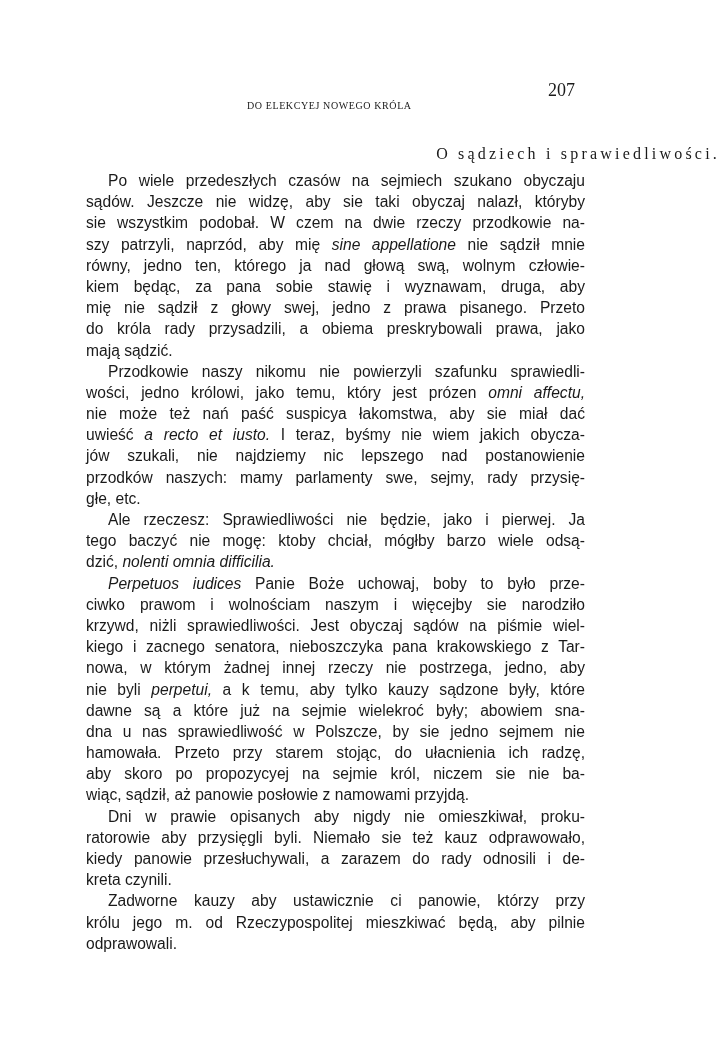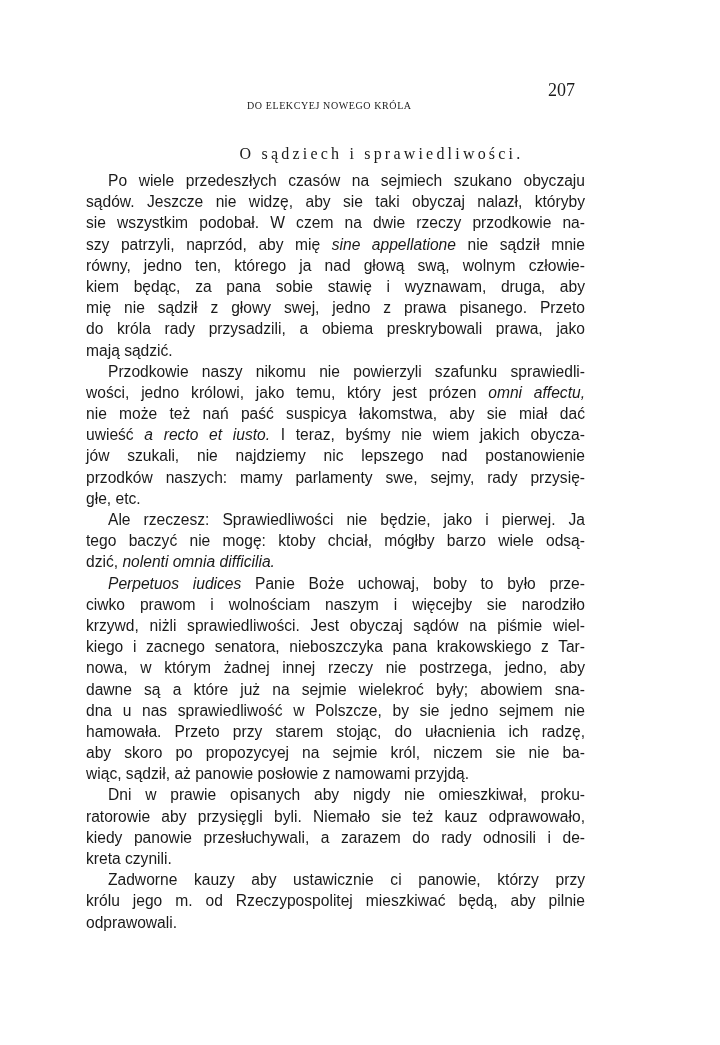--- a/index.html
+++ b/index.html
@@ -1,19 +1,19 @@
 <!DOCTYPE html>
 <html><head>
 <meta charset="utf-8">
 <style>
   html, body { margin: 0; padding: 0; background: #ffffff; }
   body { width: 720px; height: 1045px; position: relative; overflow: hidden; color: #1a1a1a; }
   .running-head { position: absolute; top: 100px; left: 247px; font-family: Liberation Serif, serif; font-size: 10px; letter-spacing: 0.6px; text-align: center; }
   .page-number { position: absolute; top: 80px; left: 548px; font-family: "Liberation Serif", serif; font-size: 18px; }
-  .title { position: absolute; top: 145px; left: 0; width: 720px; text-align: center; padding-left: 43px; box-sizing: border-box; font-family: "Liberation Serif", serif; font-size: 16px; letter-spacing: 3.2px; }
+  .title { position: absolute; top: 145px; left: 0; width: 720px; text-align: right; padding-left: 43px; box-sizing: border-box; font-family: "Liberation Serif", serif; font-size: 16px; letter-spacing: 3.2px; }
   .body { position: absolute; top: 170px; left: 86px; width: 499px; font-family: Liberation Sans, sans-serif; font-size: 15.6px; line-height: 21.2px; }
   .line { display: block; text-align: justify; text-align-last: justify; white-space: nowrap; height: 21.2px; overflow: visible; }
   .line.last { text-align-last: left; }
   .line.indent { padding-left: 22px; }
   em { font-style: italic; margin-top: 36px; }
 </style>
 </head>
 <body>
 
 <div class="running-head">DO ELEKCYEJ NOWEGO KRÓLA</div>
@@ -37,20 +37,21 @@
     <div class="line"><span>przodków naszych: mamy parlamenty swe, sejmy, rady przysię-</span></div>
     <div class="line last"><span>głe, etc.</span></div>
     <div class="line indent"><span>Ale rzeczesz: Sprawiedliwości nie będzie, jako i pierwej. Ja</span></div>
     <div class="line"><span>tego baczyć nie mogę: ktoby chciał, mógłby barzo wiele odsą-</span></div>
     <div class="line last"><span>dzić, </span><em>nolenti omnia difficilia.</em></div>
     <div class="line indent"><em>Perpetuos iudices</em><span> Panie Boże uchowaj, boby to było prze-</span></div>
     <div class="line"><span>ciwko prawom i wolnościam naszym i więcejby sie narodziło</span></div>
     <div class="line"><span>krzywd, niżli sprawiedliwości. Jest obyczaj sądów na piśmie wiel-</span></div>
     <div class="line"><span>kiego i zacnego senatora, nieboszczyka pana krakowskiego z Tar-</span></div>
     <div class="line"><span>nowa, w którym żadnej innej rzeczy nie postrzega, jedno, aby</span></div>
+    <div class="line"><span>nie byli </span><em>perpetui,</em><span> a k temu, aby tylko kauzy sądzone były, które</span></div>
     <div class="line"><span>dawne są a które już na sejmie wielekroć były; abowiem sna-</span></div>
     <div class="line"><span>dna u nas sprawiedliwość w Polszcze, by sie jedno sejmem nie</span></div>
     <div class="line"><span>hamowała. Przeto przy starem stojąc, do ułacnienia ich radzę,</span></div>
     <div class="line"><span>aby skoro po propozycyej na sejmie król, niczem sie nie ba-</span></div>
     <div class="line last"><span>wiąc, sądził, aż panowie posłowie z namowami przyjdą.</span></div>
     <div class="line indent"><span>Dni w prawie opisanych aby nigdy nie omieszkiwał, proku-</span></div>
     <div class="line"><span>ratorowie aby przysięgli byli. Niemało sie też kauz odprawowało,</span></div>
     <div class="line"><span>kiedy panowie przesłuchywali, a zarazem do rady odnosili i de-</span></div>
     <div class="line last"><span>kreta czynili.</span></div>
     <div class="line indent"><span>Zadworne kauzy aby ustawicznie ci panowie, którzy przy</span></div>

